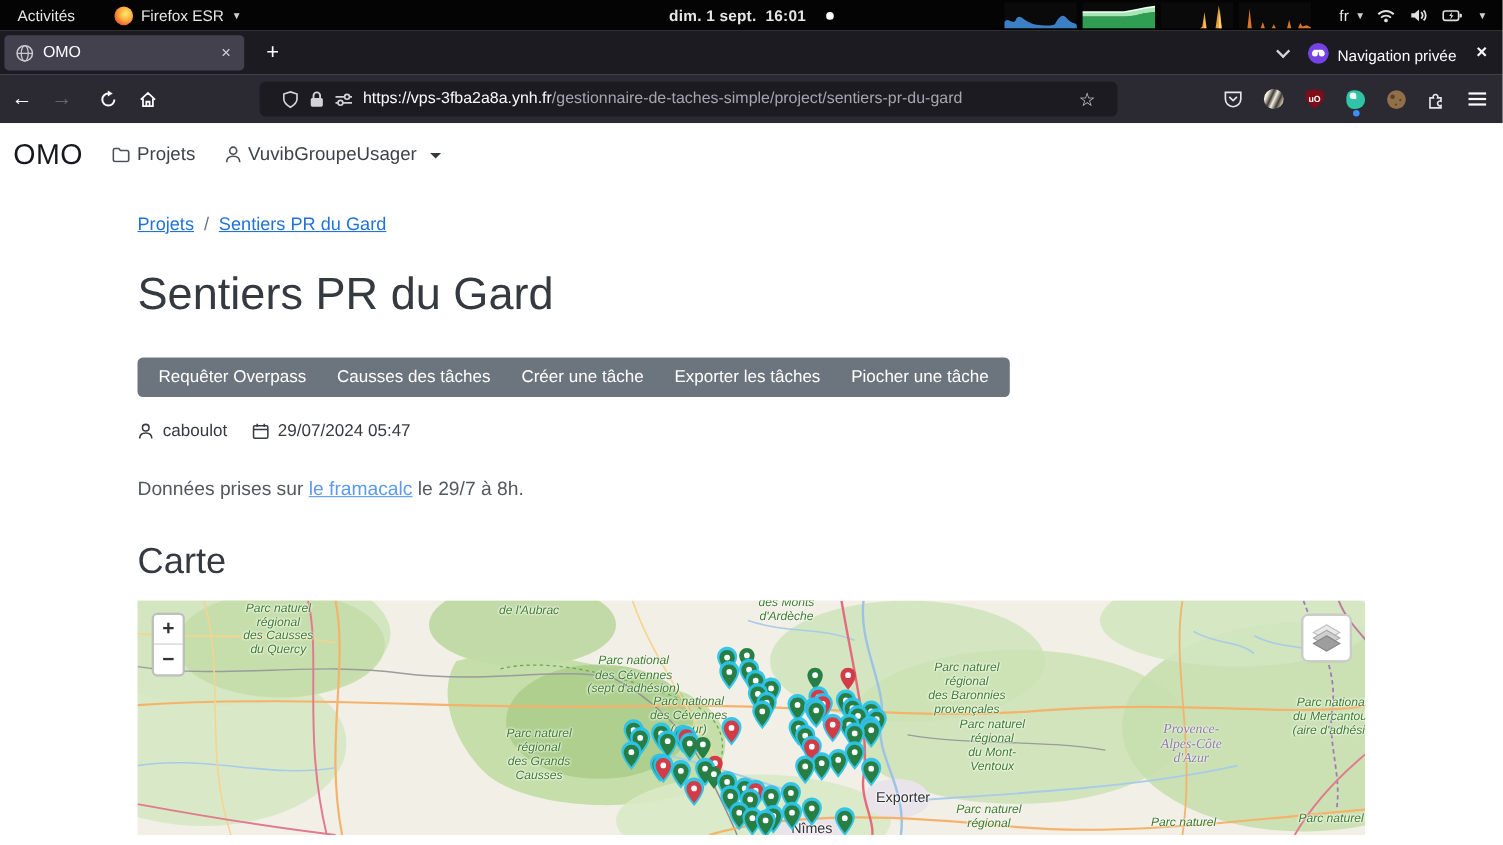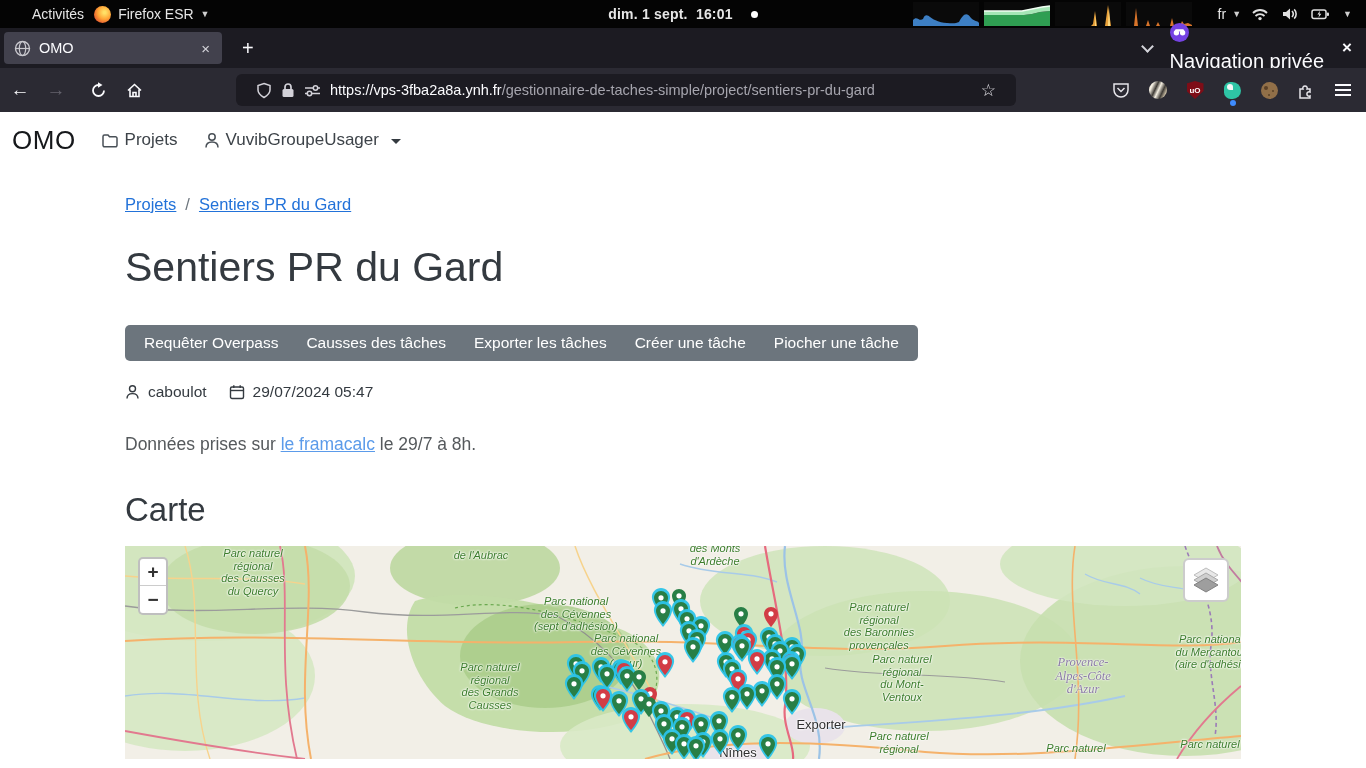--- a/index.html
+++ b/index.html
@@ -1,41 +1,41 @@
 <!DOCTYPE html>
 <html><head>
 <meta charset="utf-8">
 <style>
   * { box-sizing: border-box; margin: 0; padding: 0; }
   html,body { width:1366px; height:768px; overflow:hidden; font-family:"Liberation Sans", sans-serif; background:#fff; }
 
   
   .gnome-bar { position:absolute; top:0; left:0; width:1366px; height:28px; background:#040404; color:#e6e6e6; display:flex; align-items:center; font-size:14px; }
-  .gnome-left { display:flex; align-items:center; gap:10px; padding-left:32px; }
+  .gnome-left { display:flex; align-items:center; gap:36px; padding-left:16px; }
   .gnome-app { display:flex; align-items:center; gap:7px; }
   .ff-orb { width:17px; height:17px; border-radius:50%; background:radial-gradient(circle at 62% 38%, #ffe066 8%, #ffa436 45%, #e3582f 78%, #b93828 96%); }
   .tri { font-size:9px; color:#cfcfcf; }
   .gnome-center { position:absolute; left:0; right:0; top:0; height:28px; display:flex; align-items:center; justify-content:center; gap:10px; pointer-events:none; }
   .gnome-clock { font-weight:bold; letter-spacing:.2px; }
   .notif-dot { width:7px; height:7px; background:#fff; border-radius:50%; margin-left:8px; }
   .gnome-right { margin-left:auto; display:flex; align-items:center; gap:10px; padding-right:14px; }
   .graphs { display:flex; gap:5px; margin-right:16px; }
   .graphs svg { display:block; }
   .sysicons { display:flex; align-items:center; gap:12px; }
   .kbd { display:flex; align-items:center; gap:6px; }
 
   
   .tabbar { position:absolute; top:28px; left:0; width:1366px; height:40px; background:#1c1b22; display:flex; align-items:center; }
   .tab { margin-left:4px; width:218px; height:32px; background:#42414d; border-radius:4px; display:flex; align-items:center; padding:0 8px 0 10px; color:#fbfbfe; font-size:14.5px; gap:8px; }
   .tab-title { flex:1; }
   .tab-close { color:#d4d4da; font-size:15px; padding:0 4px; }
   .newtab { color:#fbfbfe; font-size:20px; margin-left:12px; padding:0 8px; }
   .tabbar-right { margin-left:auto; display:flex; align-items:center; gap:18px; padding-right:14px; }
   .chev { width:9px; height:9px; border-right:2px solid #d4d4da; border-bottom:2px solid #d4d4da; transform:rotate(45deg); margin-top:-4px; }
-  .pbadge { display:flex; align-items:flex-start; gap:8px; color:#fbfbfe; font-size:20px;flex-direction:column; }
+  .pbadge { display:flex; align-items:flex-end; gap:8px; color:#fbfbfe; font-size:14px; }
   .mask { width:19px; height:19px; border-radius:50%; background:#7543e3; display:flex; align-items:center; justify-content:center; }
   .win-close { color:#fbfbfe; font-size:17px; font-weight:bold; }
 
   
   .navbar-ff { position:absolute; top:68px; left:0; width:1366px; height:44px; background:#2b2a33; display:flex; align-items:center; }
   .navbtn { width:32px; height:32px; display:flex; align-items:center; justify-content:center; color:#fbfbfe; font-size:19px; margin-left:4px; border-radius:4px; }
   .navbtn.disabled { color:#65646e; }
   .urlbar { position:absolute; left:236px; top:6px; width:780px; height:32px; background:#1c1b22; border-radius:6px; display:flex; align-items:center; padding:0 20px; gap:9px; }
   .url-text { flex:1; font-size:14.5px; white-space:nowrap; overflow:hidden; }
   .url-domain { color:#fbfbfe; }
@@ -263,22 +263,22 @@
       <a href="#">Projets</a>
       <span>/</span>
       <a href="#">Sentiers PR du Gard</a>
     </div>
 
     <h1 class="title">Sentiers PR du Gard</h1>
 
     <div class="actionbar">
       <span>Requêter Overpass</span>
       <span>Causses des tâches</span>
+      <span>Créer une tâche</span>
       <span>Exporter les tâches</span>
-      <span>Créer une tâche</span>
       <span>Piocher une tâche</span>
     </div>
 
     <div class="meta">
       <svg width="15" height="16">
           <circle cx="7.5" cy="4.8" r="3" fill="none" stroke="#343a40" stroke-width="1.4"></circle>
           <path d="M2 14.6 c0 -3.6 2.8 -5 5.5 -5 s5.5 1.4 5.5 5" fill="none" stroke="#343a40" stroke-width="1.4"></path>
         </svg>
       <span>caboulot</span>
       <span class="sep"></span>

